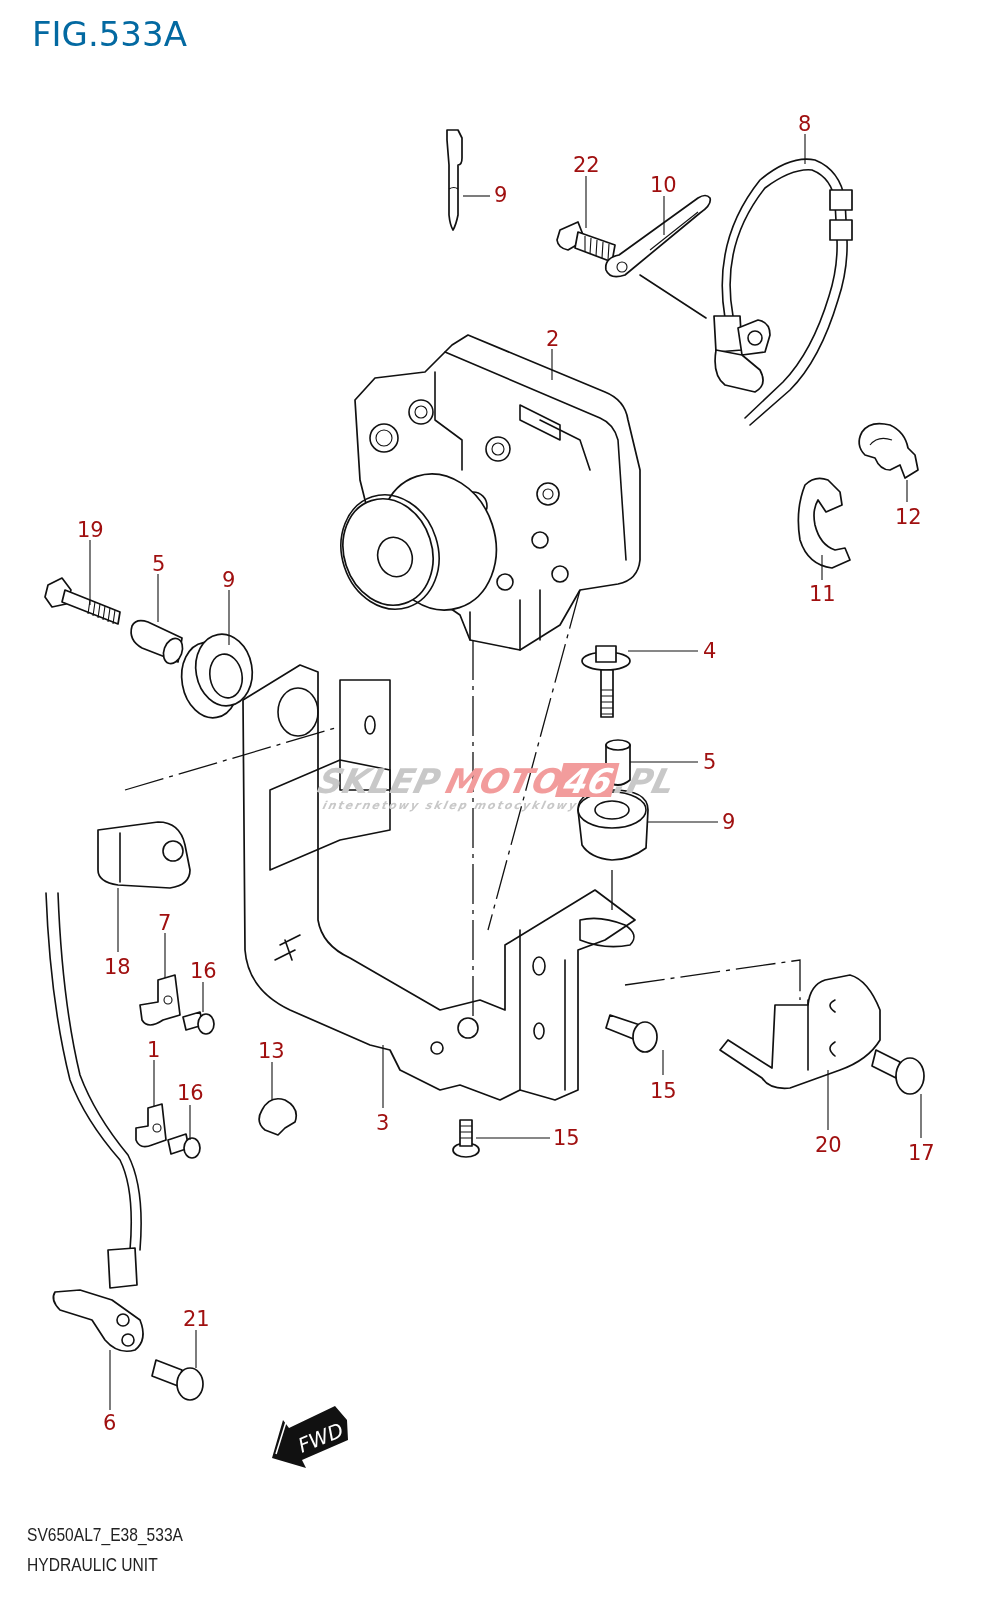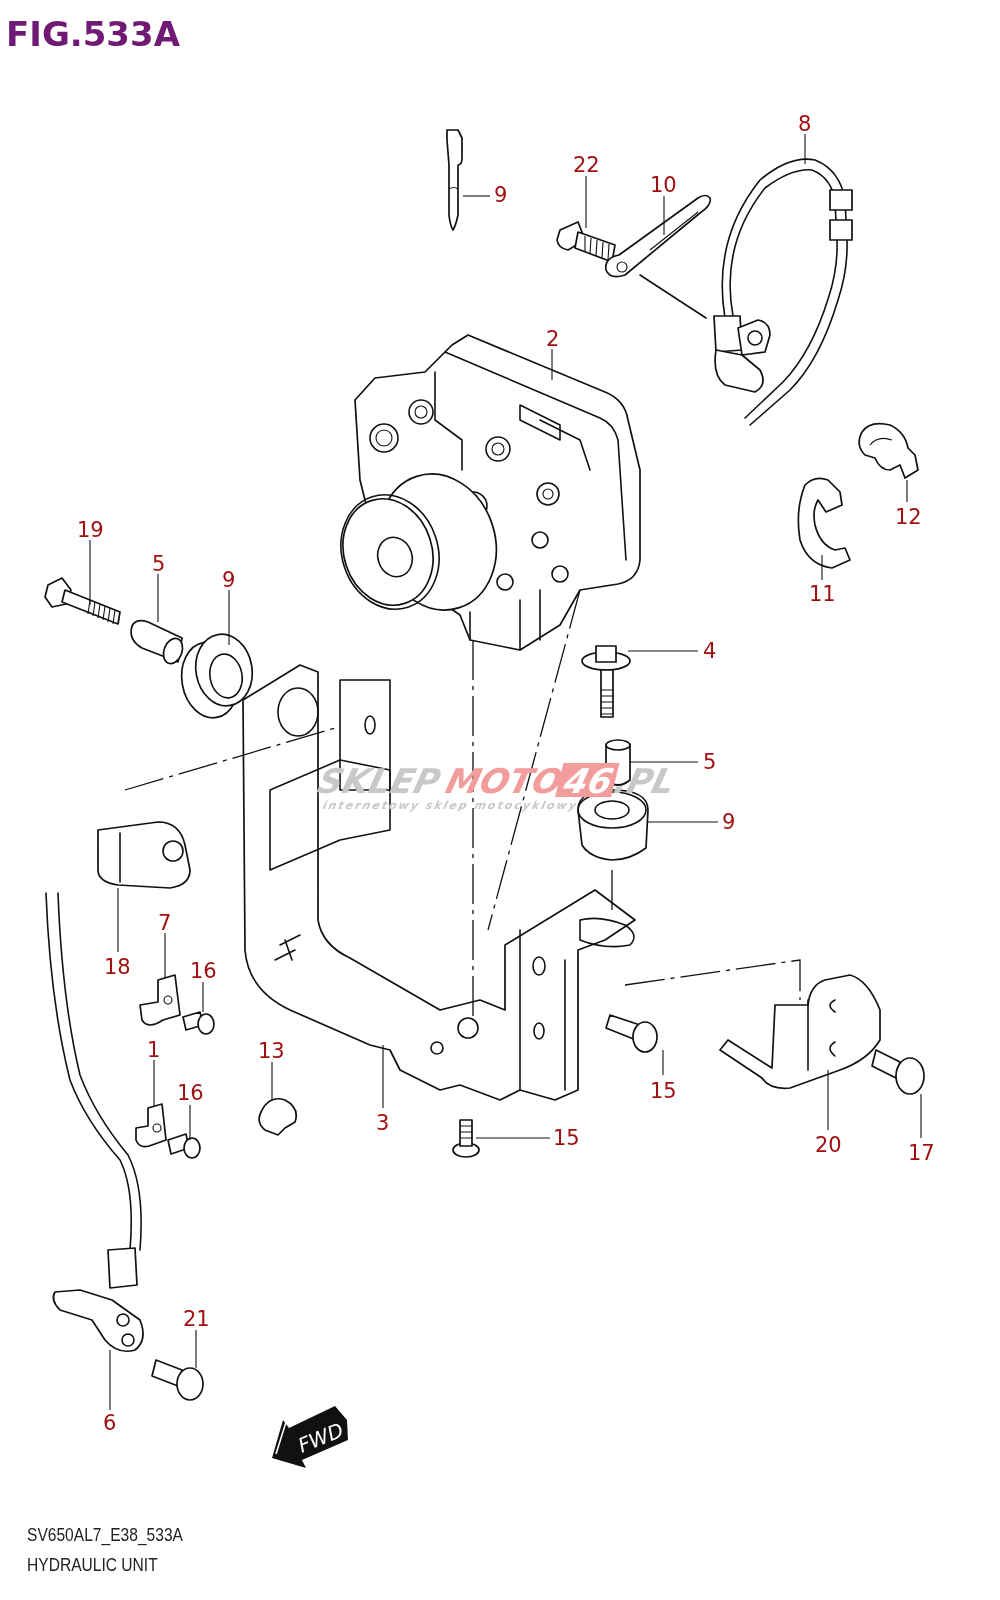--- a/index.html
+++ b/index.html
@@ -1,17 +1,17 @@
 <!DOCTYPE html>
 <html><head>
 <meta charset="utf-8">
 <style>
   html, body { margin: 0; padding: 0; background: #ffffff; }
   body { width: 1000px; height: 1600px; position: relative; overflow: hidden; font-family: "DejaVu Sans", sans-serif; }
-  .fig-title { position: absolute; left: 6px; top: 14px; font-family: "DejaVu Sans", sans-serif; font-weight: bold; font-size: 34px; color: #701a75; letter-spacing: 0px; }
+  .fig-title { position: absolute; left: 32px; top: 14px; font-family: "DejaVu Sans", sans-serif; font-weight: normal; font-size: 34px; color: #0369a1; letter-spacing: 0px; }
   .footer-code { position: absolute; left: 27px; top: 1524px; font-family: "Liberation Sans", sans-serif; font-size: 19px; color: #222; transform: scaleX(0.82); transform-origin: left; }
   .footer-name { position: absolute; left: 27px; top: 1554px; font-family: "Liberation Sans", sans-serif; font-size: 19px; color: #222; transform: scaleX(0.82); transform-origin: left; }
   svg.diagram { position: absolute; left: 0; top: 0; width: 1000px; height: 1600px; }
   .ln { fill: none; stroke: #111; stroke-width: 1.6; stroke-linejoin: round; stroke-linecap: round; }
   .thin { fill: none; stroke: #111; stroke-width: 1.1; }
   .body { fill: #fff; stroke: #111; stroke-width: 1.7; stroke-linejoin: round; }
   .dash { fill: none; stroke: #111; stroke-width: 1.3; stroke-dasharray: 40 6 4 6; }
   .leader { stroke: #111; stroke-width: 1.1; }
   .callout { font-family: "DejaVu Sans", sans-serif; font-size: 21px; fill: #a01010; }
   .wm1 { font-family: "DejaVu Sans", sans-serif; font-weight: bold; font-style: italic; font-size: 34px; }

